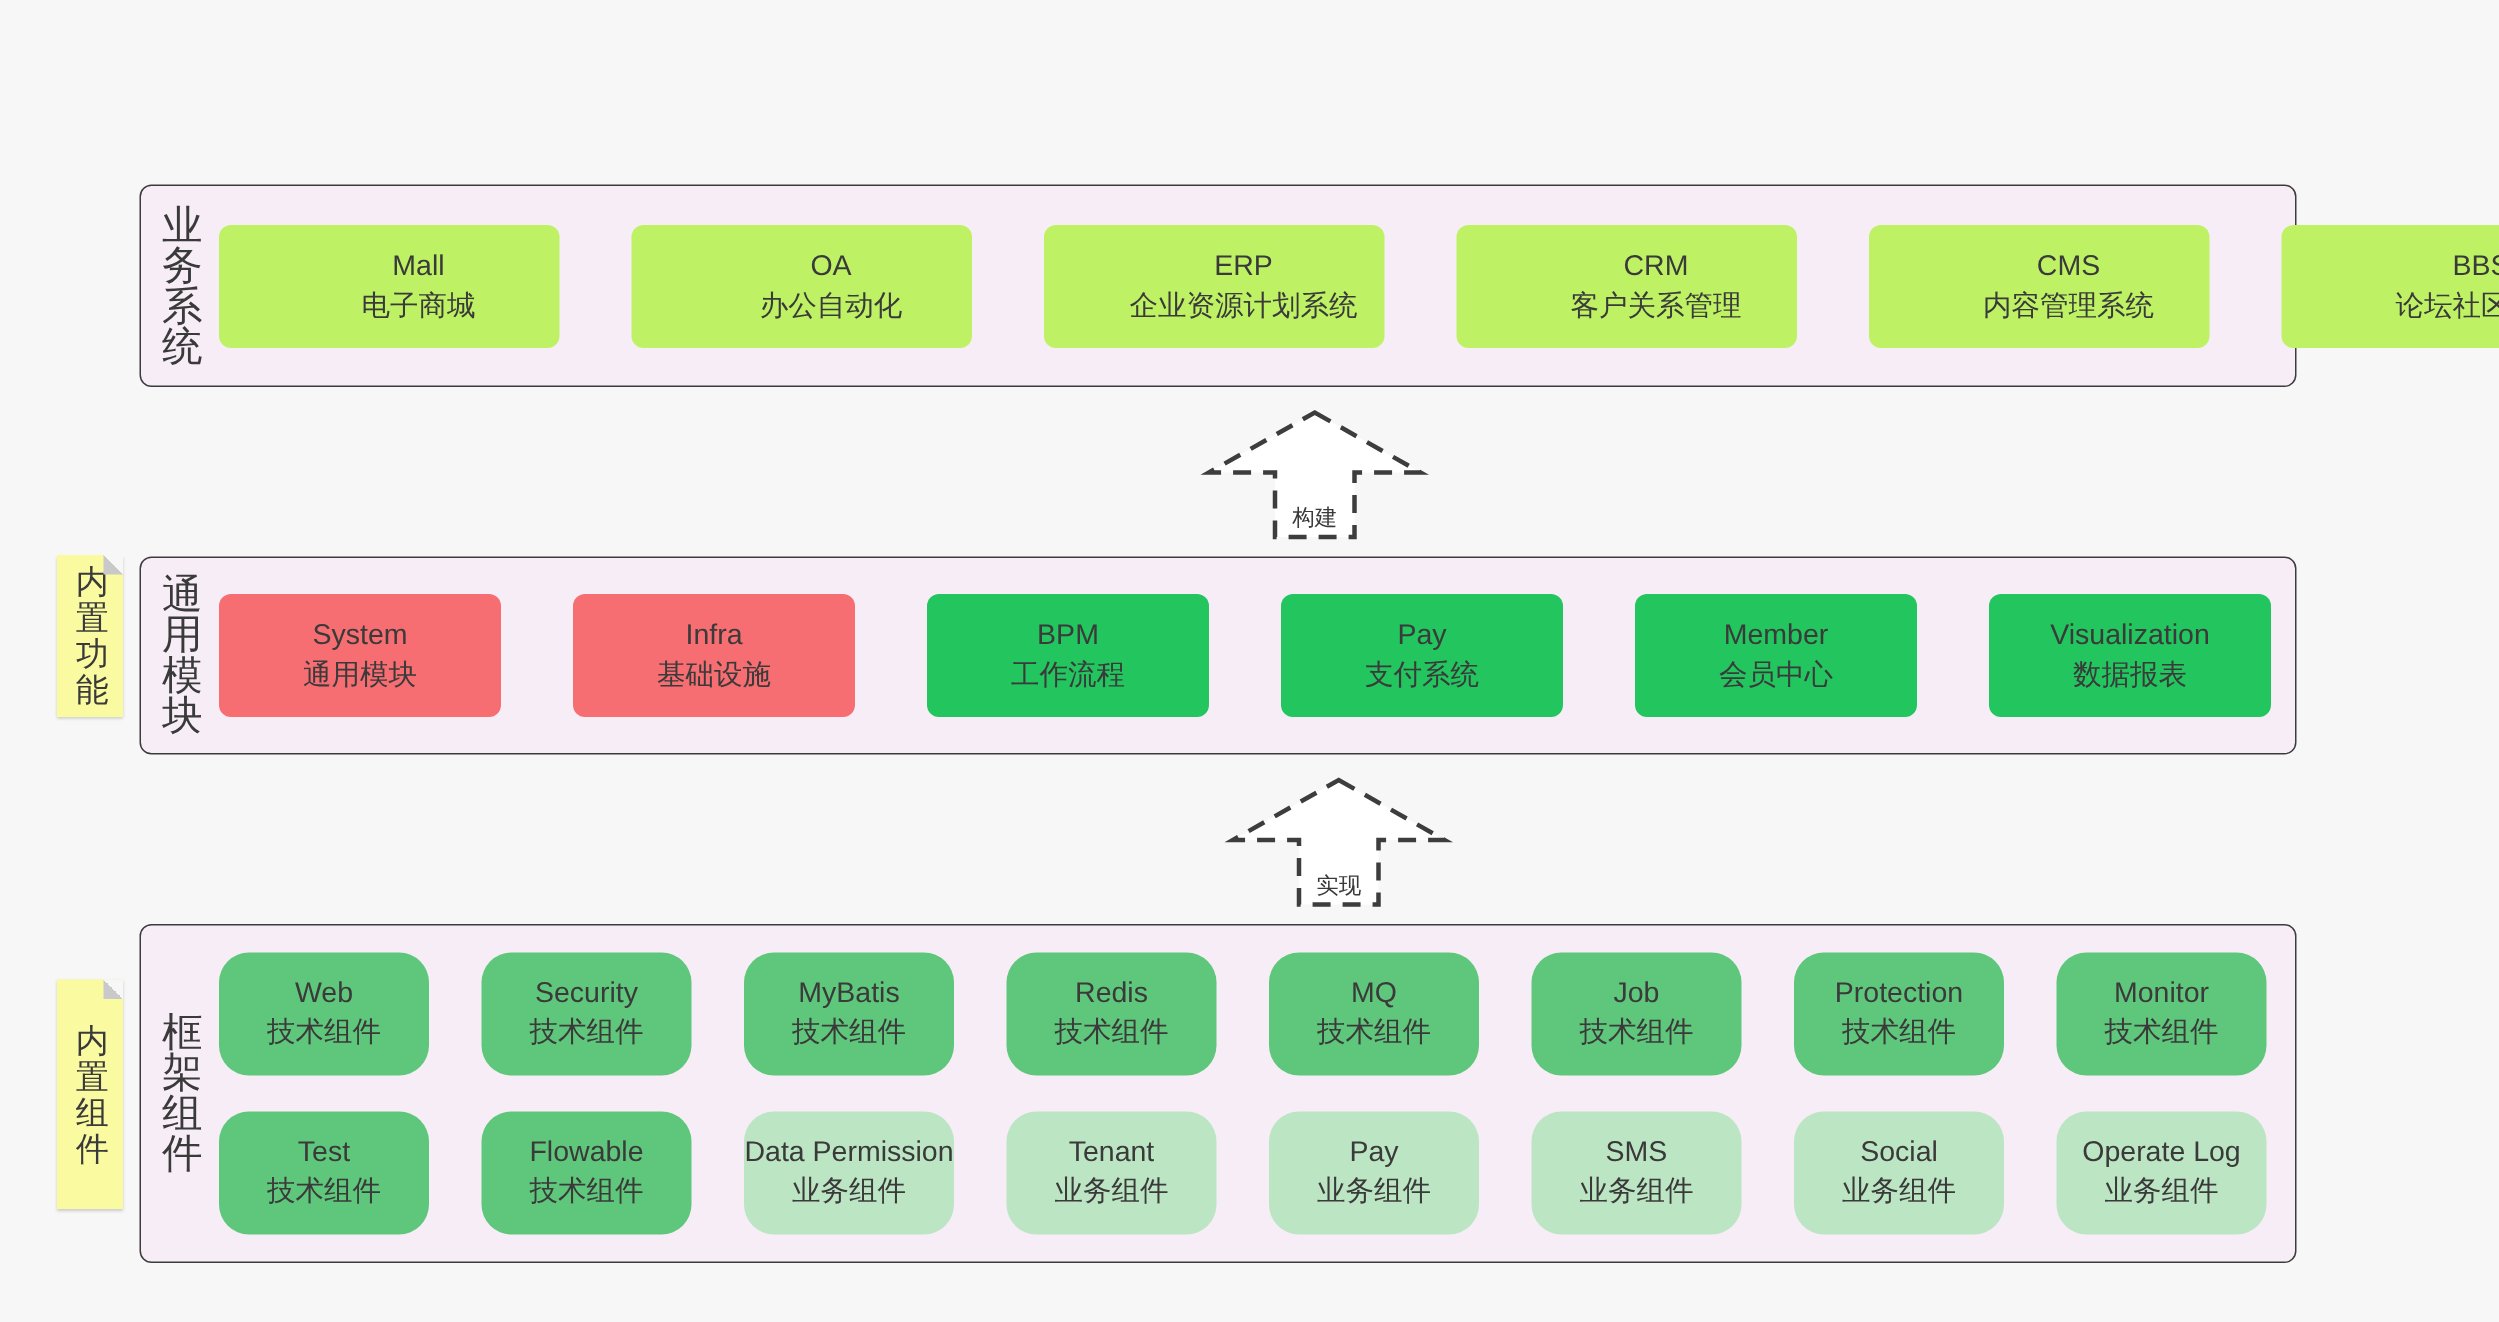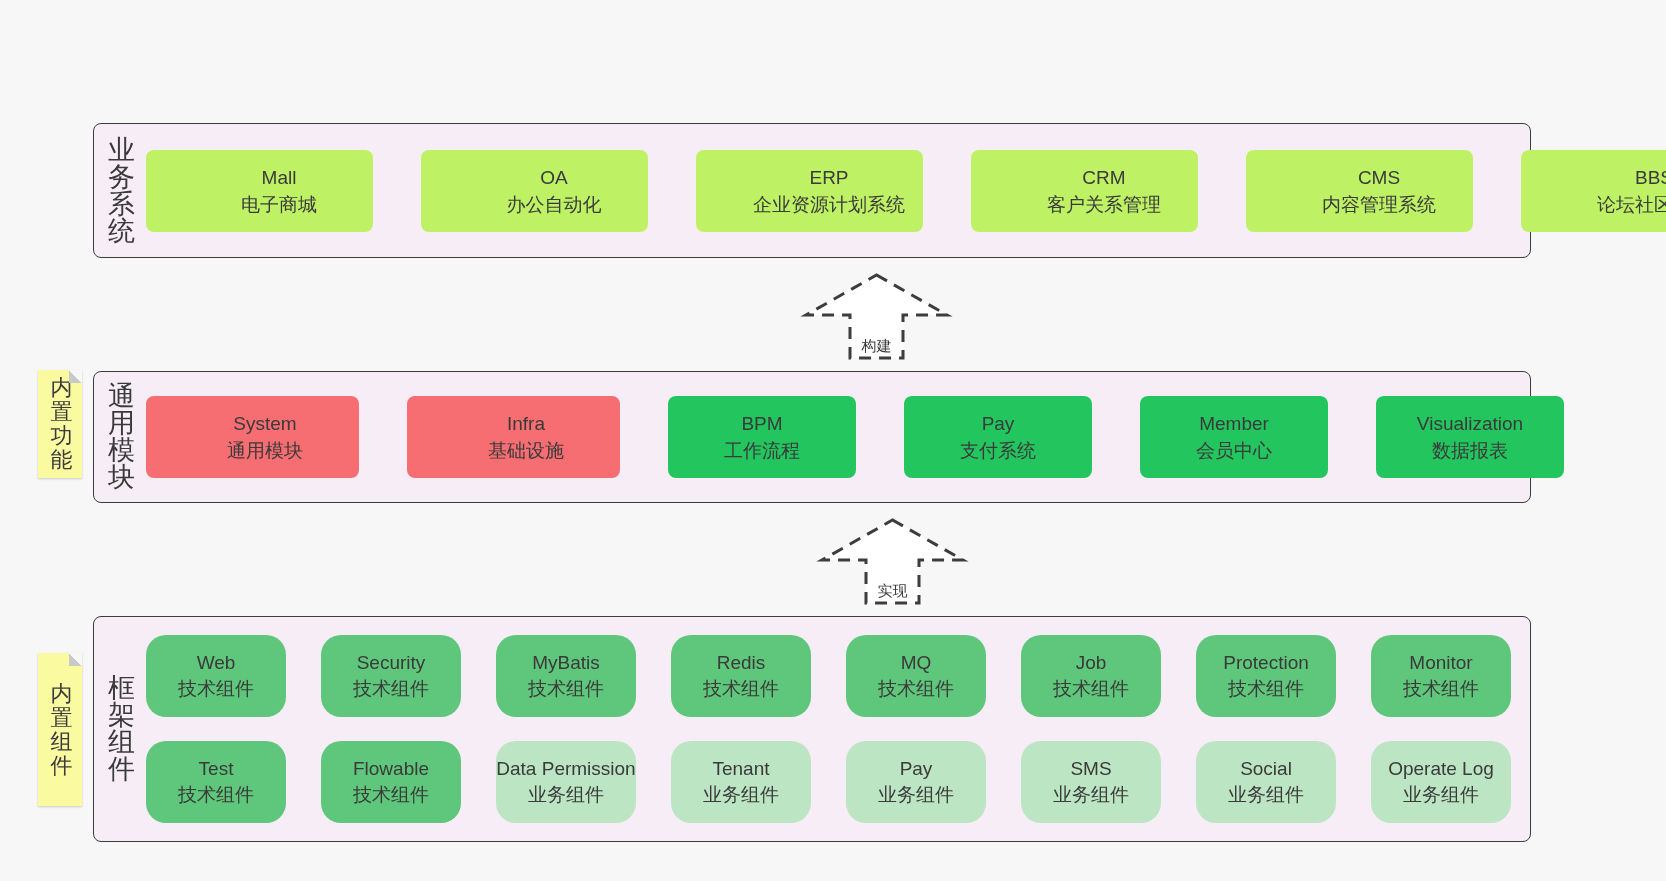--- a/index.html
+++ b/index.html
@@ -42,21 +42,21 @@
   .box{
     height:82px;flex:0 0 188px;
     border-radius:8px;
     display:flex;flex-direction:column;
     align-items:center;justify-content:center;
     text-align:center;
     font-size:19px;line-height:27px;
   }
   #band3 .box{flex:0 0 140px;line-height:26px;border-radius:20px;}
   .v-blue{background:#bef264;padding-left:39px;}
-  .v-red{background:#f66d72;padding-left:25px;}
+  .v-red{background:#f66d72;}
   .v-pink{background:#22c55e;}
   .v-green{background:#5fc77b;}
   .v-green-light{background:#bce5c3;}
   .box-title,.box-subtitle{display:block;}
   
   .sticky{
     position:absolute;left:38px;width:44px;
     background:#fafaa1;
     box-shadow:0 1px 2px rgba(0,0,0,.18);
     display:flex;align-items:center;justify-content:center;

